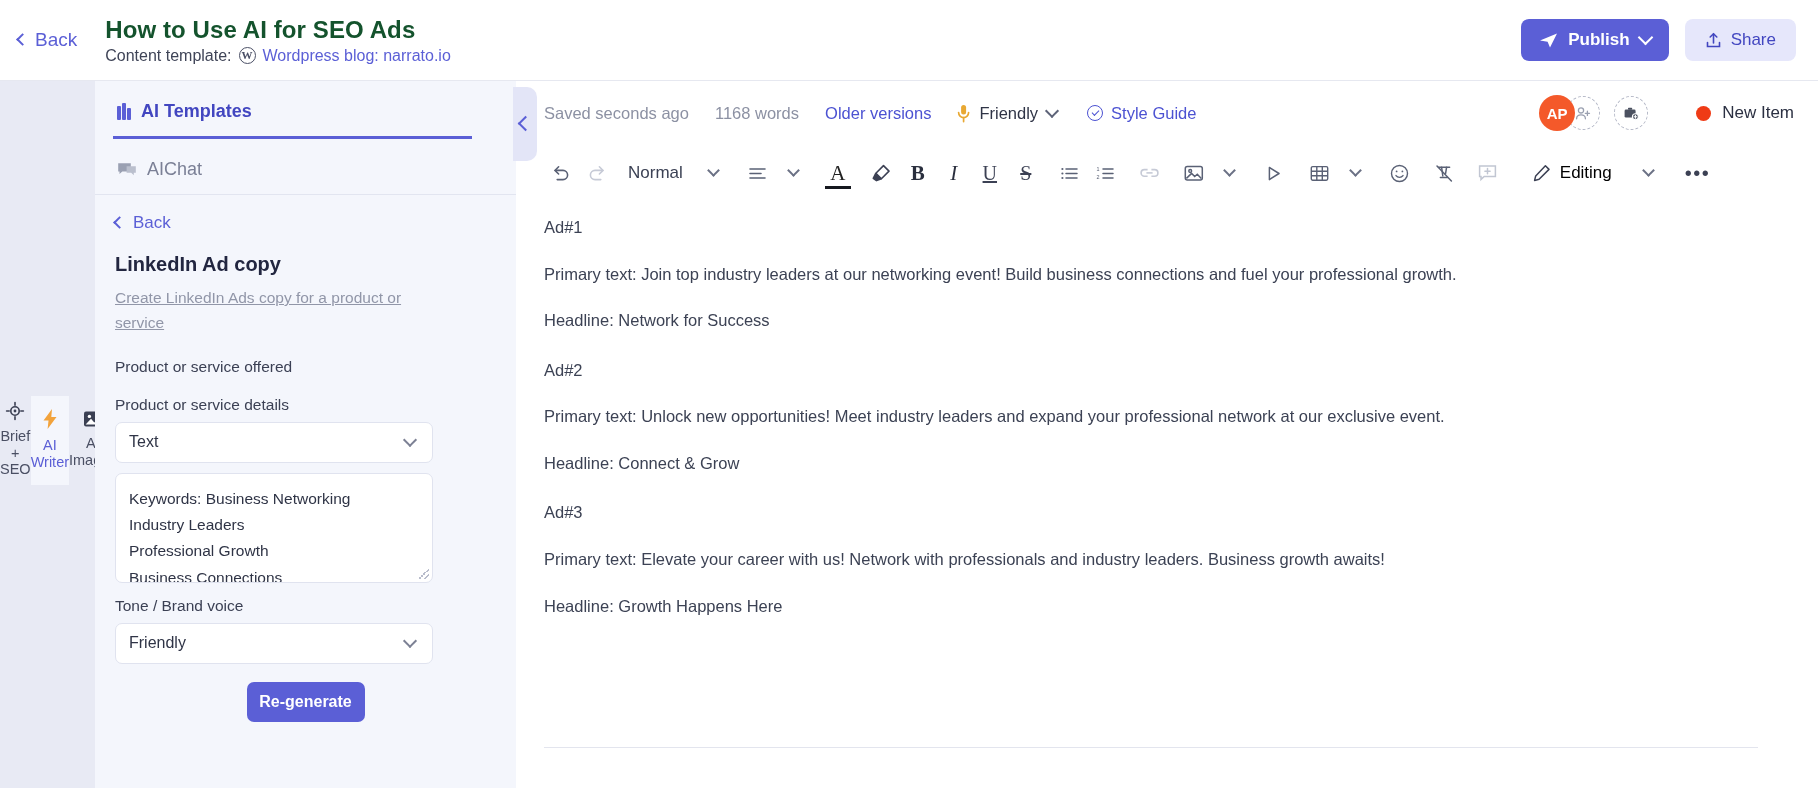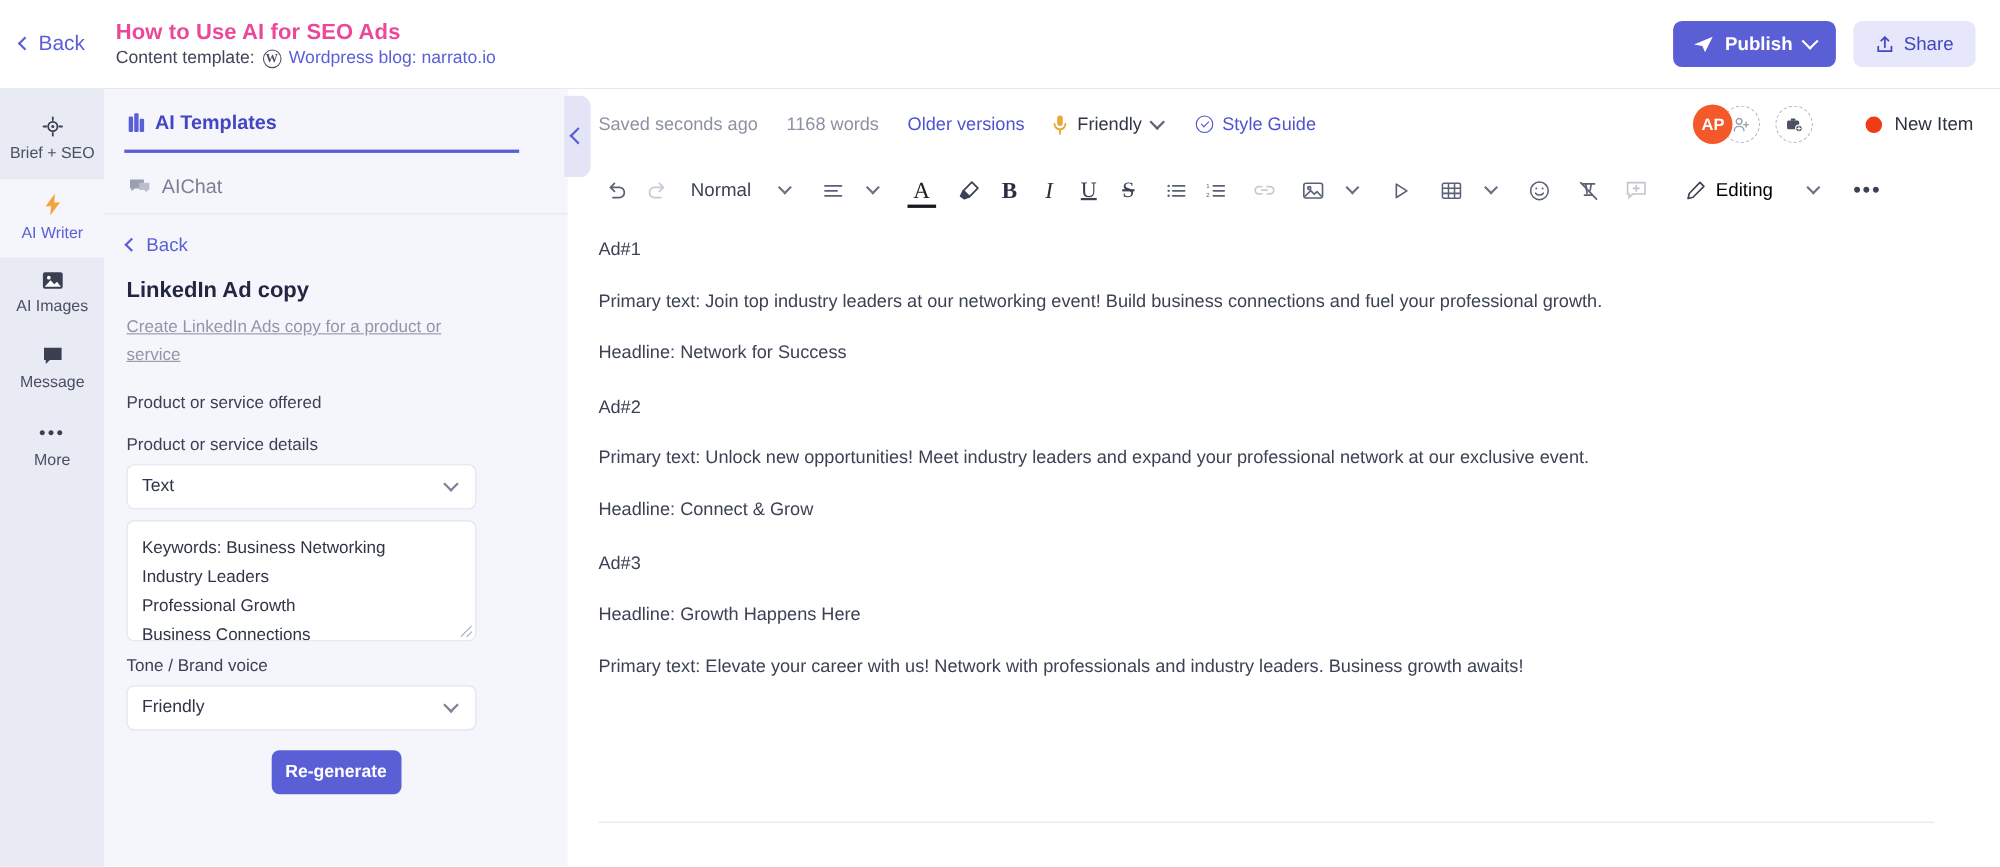--- a/index.html
+++ b/index.html
@@ -23,21 +23,21 @@
   .back-link {
     display: flex; align-items: center; gap: 8px;
     color: #5b5fd6; font-size: 19px; cursor: pointer;
     margin-right: 28px; white-space: nowrap;
   }
   .chev-left {
     width: 9px; height: 9px; border-left: 2.2px solid #5b5fd6; border-bottom: 2.2px solid #5b5fd6;
     transform: rotate(45deg); display: inline-block; margin-bottom: 1px;
   }
   .title-block { display: flex; flex-direction: column; gap: 3px; }
-  .doc-title { font-size: 20px; font-weight: 600; color: #ec4899; letter-spacing: .1px; }
+  .doc-title { font-size: 24px; font-weight: 600; color: #14532d; letter-spacing: .1px; }
   .doc-sub { font-size: 16px; color: #3f4457; display: flex; align-items: center; gap: 7px; }
   .doc-sub .tpl-link { color: #5b5fd6; display: flex; align-items: center; gap: 7px; cursor: pointer; }
   .wp-icon {
     width: 17px; height: 17px; border-radius: 50%;
     border: 1.6px solid #4b5066; color: #4b5066;
     font-size: 11px; font-weight: 700; line-height: 14px; text-align: center;
     font-family: "Liberation Serif", serif; flex: 0 0 auto;
   }
   .topbar-spacer { flex: 1 1 auto; }
   .btn-publish {
@@ -51,21 +51,21 @@
     font-size: 17px; cursor: pointer;
   }
   .chev-down-w { width: 11px; height: 11px; border-right: 2.2px solid currentColor; border-bottom: 2.2px solid currentColor; transform: rotate(45deg); margin-top: -5px; }
 
   
   .body-row { flex: 1 1 auto; display: flex; min-height: 0; }
 
   
   .rail {
     width: 95px; flex: 0 0 95px; background: #e8eaf4;
-    display: flex; flex-direction: column; align-items: center; padding-top: 12px;
+    display: flex; flex-direction: row; align-items: center; padding-top: 12px;
   }
   .rail-item {
     width: 95px; padding: 12px 0 14px; display: flex; flex-direction: column;
     align-items: center; gap: 7px; cursor: pointer;
     font-size: 14.5px; color: #4a4f63; text-align: center; line-height: 1.15;
   }
   .rail-item.active { background: #f4f6fc; color: #5b5fd6; }
   .rail-gl { font-size: 21px; line-height: 21px; color: #3a3f52; }
   .rail-item.active .rail-gl { color: #f2a33c; }
 
@@ -528,21 +528,21 @@
           <div class="doc-p">Primary text: Join top industry leaders at our networking event! Build business connections and fuel your professional growth.</div>
           <div class="doc-p">Headline: Network for Success</div>
         </div>
         <div class="doc-block">
           <div class="doc-p">Ad#2</div>
           <div class="doc-p">Primary text: Unlock new opportunities! Meet industry leaders and expand your professional network at our exclusive event.</div>
           <div class="doc-p">Headline: Connect &amp; Grow</div>
         </div>
         <div class="doc-block">
           <div class="doc-p">Ad#3</div>
+          <div class="doc-p">Primary text: Elevate your career with us! Network with professionals and industry leaders. Business growth awaits!</div>
           <div class="doc-p">Headline: Growth Happens Here</div>
-          <div class="doc-p">Primary text: Elevate your career with us! Network with professionals and industry leaders. Business growth awaits!</div>
         </div>
         <div class="doc-rule"></div>
       </div>
 
     </div>
   </div>
 </div>
 
 </body></html>

